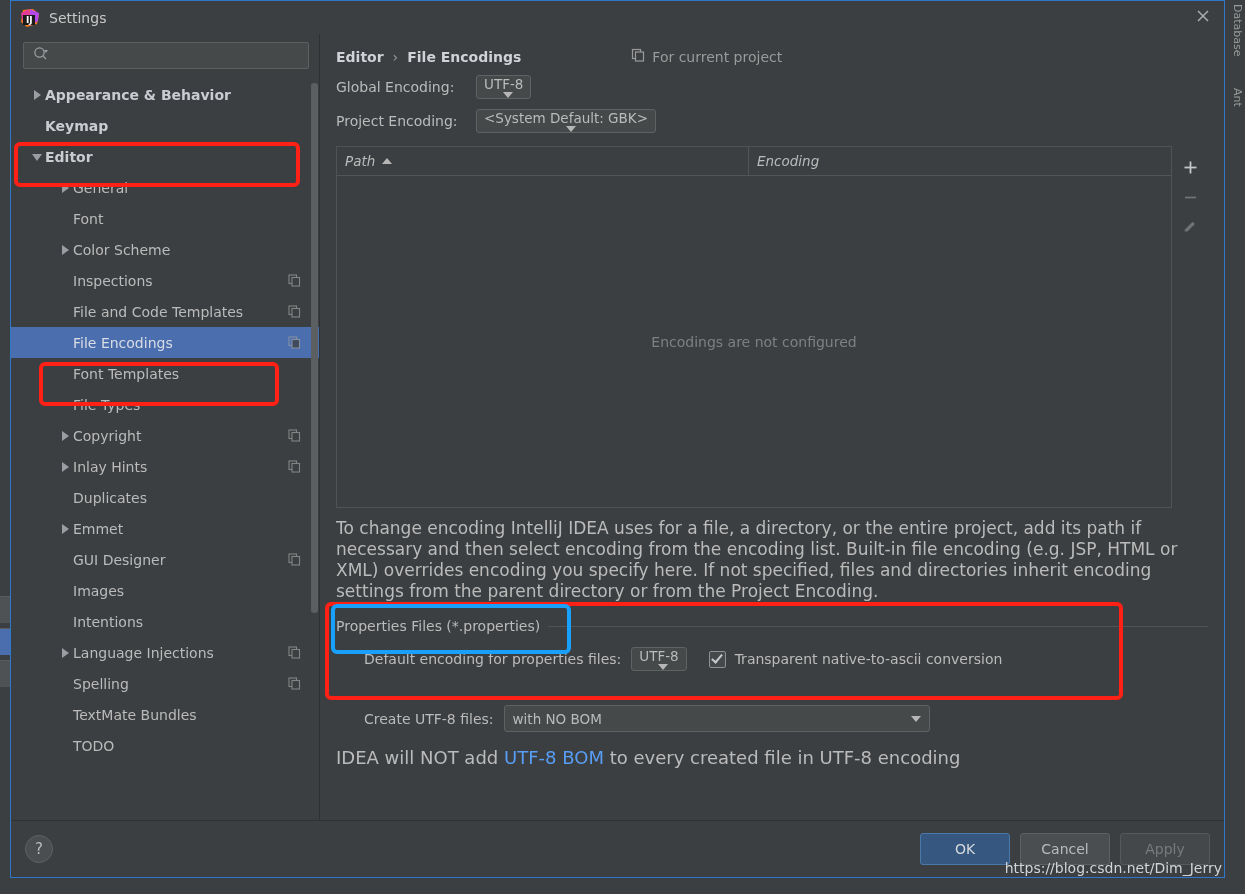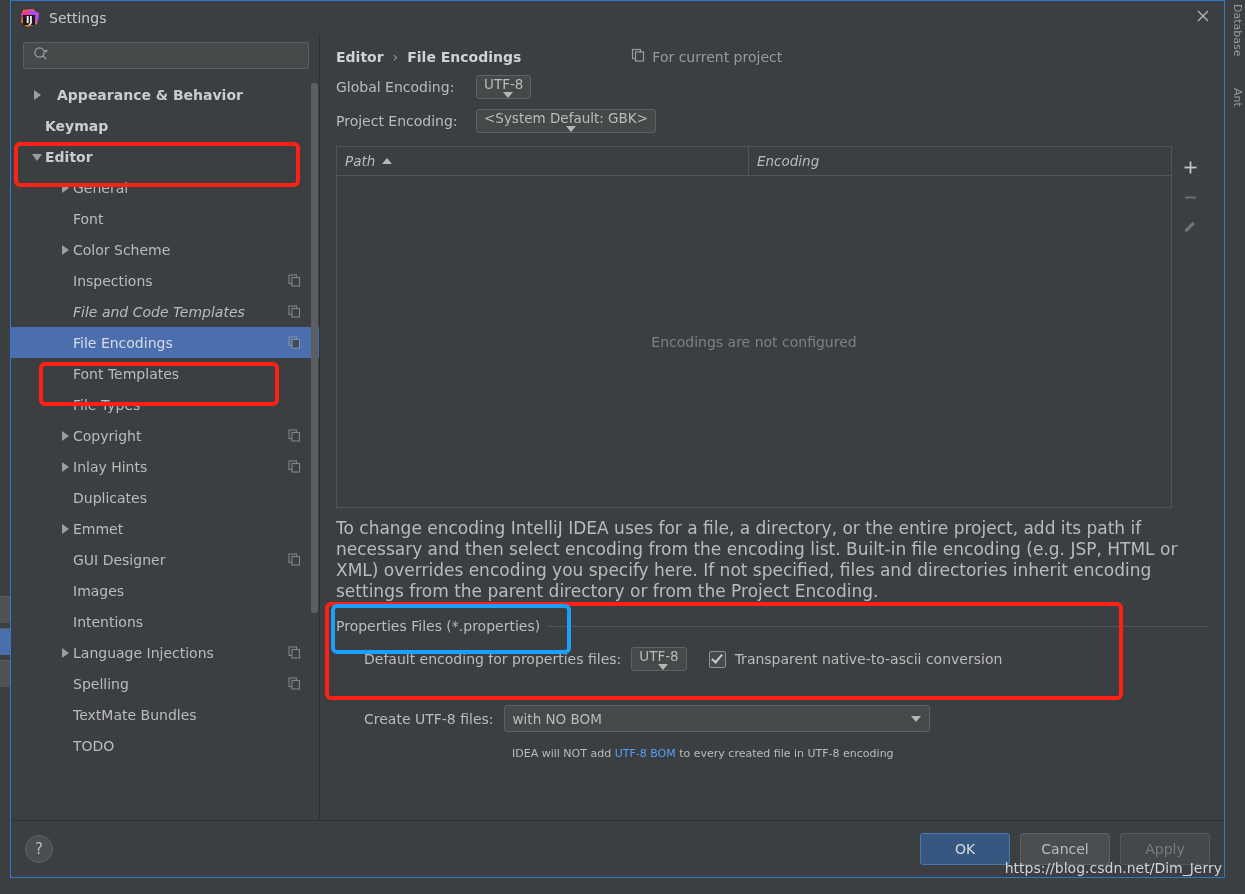--- a/index.html
+++ b/index.html
@@ -384,22 +384,21 @@
     align-items: center;
     justify-content: space-between;
     padding: 0 8px;
     box-sizing: border-box;
     color: #bbbbbb;
     font-size: 13.5px;
     cursor: default;
   }
   .note {
     margin-top: 11px;
-    margin-left: 176px;
-    font-size: 11px;
+    font-size: 18px;
     color: #bbbbbb;
   }
   .link { color: #589df6; }
 
   
   .footer {
     flex: 0 0 56px;
     height: 56px;
     border-top: 1px solid #323232;
     display: flex;
@@ -518,21 +517,21 @@
             <svg width="16" height="16" viewBox="0 0 16 16">
               <circle cx="6.5" cy="6.5" r="4.6" fill="none" stroke="#9a9ea1" stroke-width="1.3"></circle>
               <line x1="9.9" y1="9.9" x2="13" y2="13" stroke="#9a9ea1" stroke-width="1.3"></line>
               <path d="M11 4 L15 4 L13 7 Z" fill="#9a9ea1"></path>
             </svg>
           </span>
           <input class="search-input" type="text" placeholder="" style="">
         </div>
       </div>
       <div class="tree" id="tree">
-        <div class="tree-row bold" style="padding-left: 20px; gap: 12px;">
+        <div class="tree-row bold" style="padding-left: 20px;">
             <span class="tw closed"></span>
             <span class="tree-label">Appearance &amp; Behavior</span>
           </div>
           <div class="tree-row bold" style="padding-left: 20px;">
             <span class="tw"></span>
             <span class="tree-label">Keymap</span>
           </div>
           <div class="tree-row bold" style="padding-left: 20px;">
             <span class="tw open"></span>
             <span class="tree-label">Editor</span>
@@ -550,21 +549,21 @@
             <span class="tree-label">Color Scheme</span>
           </div>
           <div class="tree-row" style="padding-left: 48px;">
             <span class="tw"></span>
             <span class="tree-label">Inspections</span>
             <span class="copy-mark"><svg width="13" height="13" viewBox="0 0 13 13">
                 <rect x="1" y="1" width="7.5" height="8.5" fill="none" stroke="#9a9a9a" stroke-width="1.1"></rect>
                 <rect x="4" y="3.5" width="7.5" height="8.5" fill="#3c3f41" stroke="#9a9a9a" stroke-width="1.1"></rect>
               </svg></span>
           </div>
-          <div class="tree-row" style="padding-left: 48px; font-style: italic;">
+          <div class="tree-row" style="padding-left: 48px;">
             <span class="tw"></span>
             <span class="tree-label">File and Code Templates</span>
             <span class="copy-mark"><svg width="13" height="13" viewBox="0 0 13 13">
                 <rect x="1" y="1" width="7.5" height="8.5" fill="none" stroke="#9a9a9a" stroke-width="1.1"></rect>
                 <rect x="4" y="3.5" width="7.5" height="8.5" fill="#3c3f41" stroke="#9a9a9a" stroke-width="1.1"></rect>
               </svg></span>
           </div>
           <div class="tree-row selected" style="padding-left: 48px;">
             <span class="tw"></span>
             <span class="tree-label">File Encodings</span>

